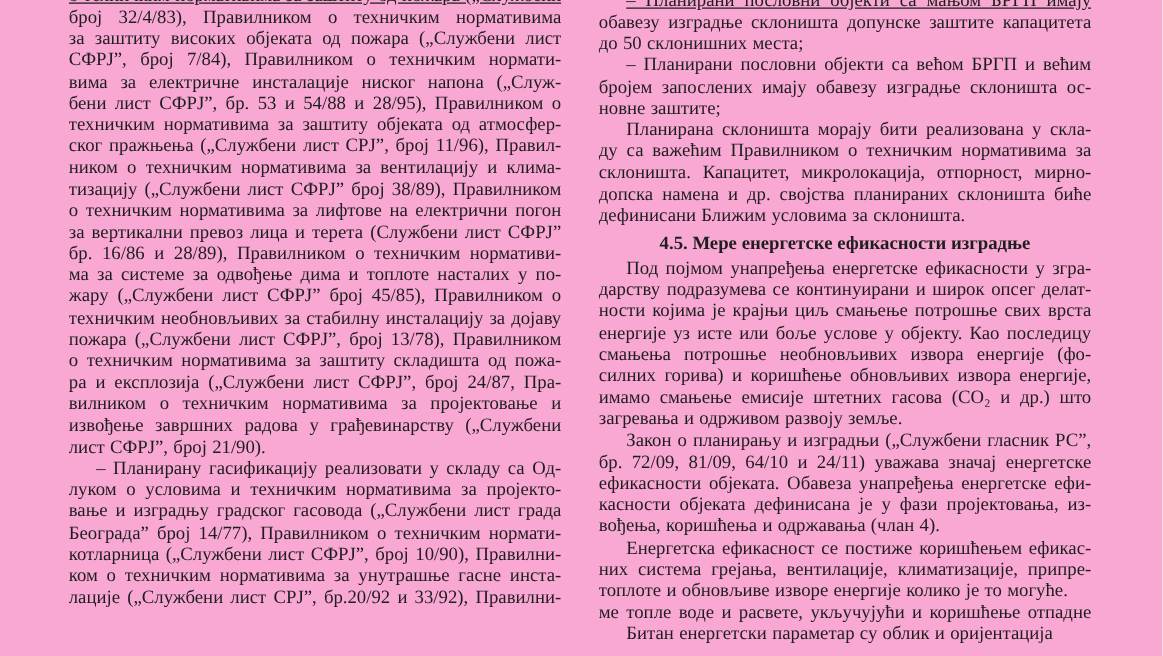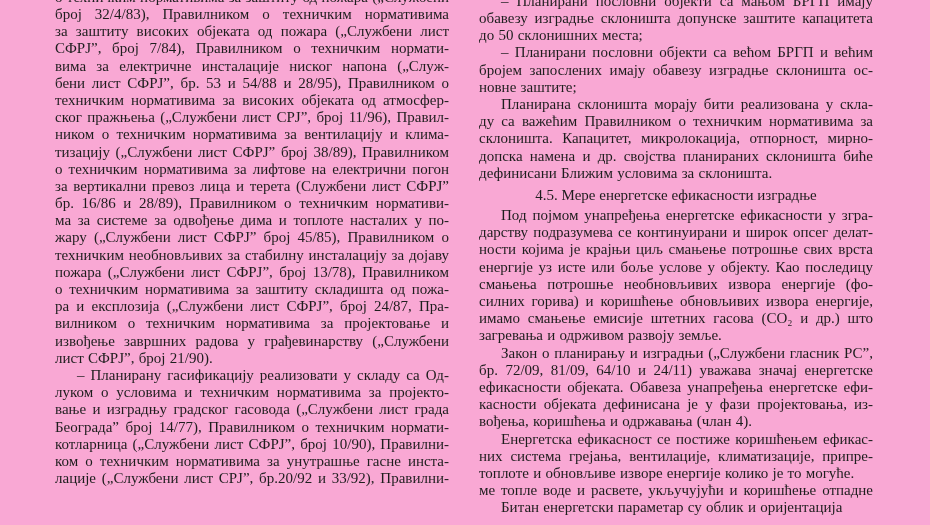--- a/index.html
+++ b/index.html
@@ -30,39 +30,40 @@
   .line.indent { text-indent: 22px; }
   .heading-line {
     font-size: 15px;
     line-height: 17.2px;
     height: 17.2px;
     text-align: center;
     text-align-last: center;
     margin-top: 5px;
     margin-bottom: 3px;
     overflow: hidden;
+    font-weight: bold;
   }
-  .clipwrap { overflow: hidden; position: relative; }
+  .clipwrap { overflow: hidden; position: relative; text-decoration: underline; }
   .clipwrap .line { }
 </style>
 </head>
 <body>
 
 <div class="page">
   <div class="column col-left">
       <div class="clipwrap" style="height: 6px;">
         <div class="line" style="margin-top: -11.2px;">о техничким нормативима за заштиту од пожара („Службени лист СФРЈ”,</div>
       </div>
       <div>
         <div class="line">број 32/4/83), Правилником о техничким нормативима</div>
         <div class="line">за заштиту високих објеката од пожара („Службени лист</div>
         <div class="line">СФРЈ”, број 7/84), Правилником о техничким нормати-</div>
         <div class="line">вима за електричне инсталације ниског напона („Служ-</div>
         <div class="line">бени лист СФРЈ”, бр. 53 и 54/88 и 28/95), Правилником о</div>
-        <div class="line">техничким нормативима за високих објеката од атмосфер-</div>
+        <div class="line">техничким нормативима за заштиту објеката од атмосфер-</div>
         <div class="line">ског пражњења („Службени лист СРЈ”, број 11/96), Правил-</div>
         <div class="line">ником о техничким нормативима за вентилацију и клима-</div>
         <div class="line">тизацију („Службени лист СФРЈ” број 38/89), Правилником</div>
         <div class="line">о техничким нормативима за лифтове на електрични погон</div>
         <div class="line">за вертикални превоз лица и терета (Службени лист СФРЈ”</div>
         <div class="line">бр. 16/86 и 28/89), Правилником о техничким нормативи-</div>
         <div class="line">ма за системе за одвођење дима и топлоте насталих у по-</div>
         <div class="line">жару („Службени лист СФРЈ” број 45/85), Правилником о</div>
         <div class="line">техничким необновљивих за стабилну инсталацију за дојаву</div>
         <div class="line">пожара („Службени лист СФРЈ”, број 13/78), Правилником</div>

